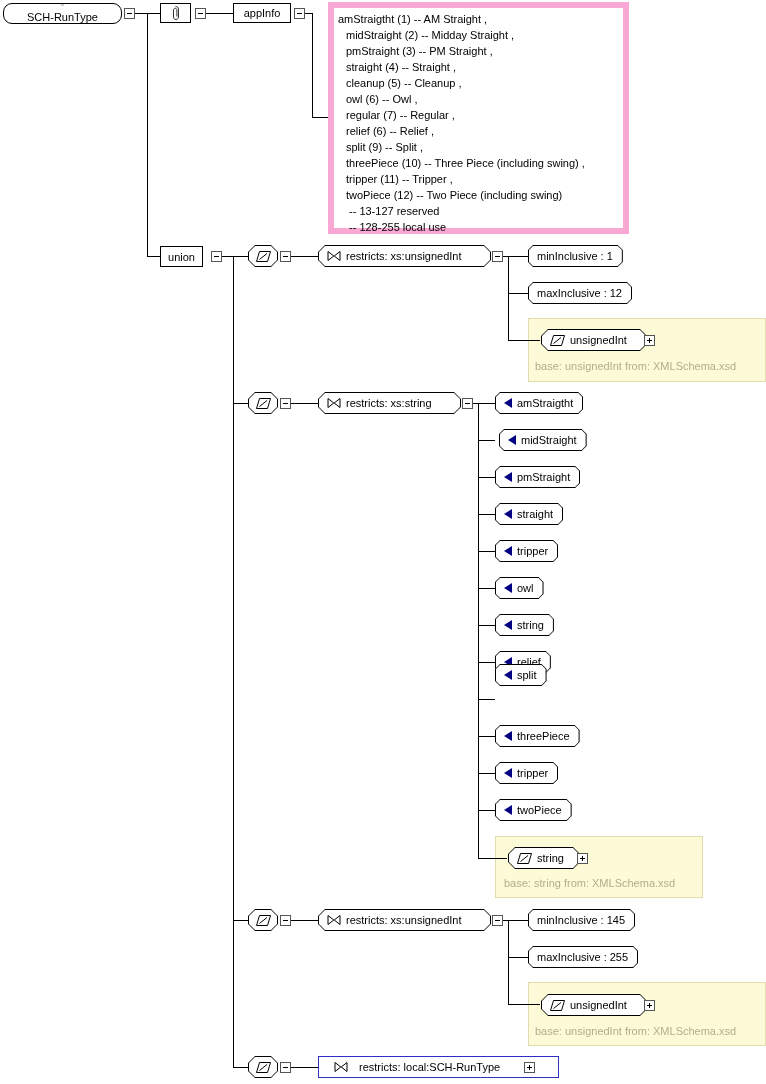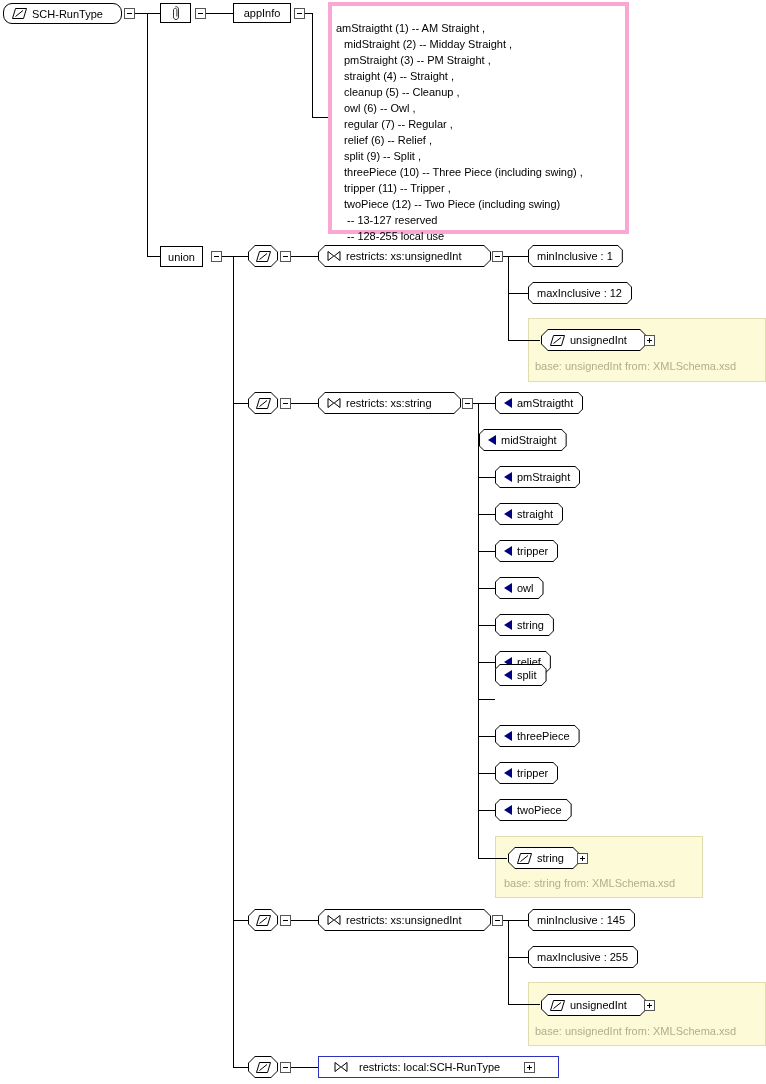--- a/index.html
+++ b/index.html
@@ -10,21 +10,21 @@
   .hl { position:absolute; height:1px; background:#000; z-index:1; }
   .vl { position:absolute; width:1px;  background:#000; z-index:1; }
 
   
   .rect { position:absolute; box-sizing:border-box; background:#fff; border:1px solid #000;
           display:flex; align-items:center; white-space:nowrap; z-index:2; }
 
   
   .rbox { position:absolute; box-sizing:border-box; background:#fff; border:1px solid #000;
           border-radius:9px; display:flex; align-items:center; gap:5px; padding:0 8px;
-          white-space:nowrap; z-index:2; }
+          white-space:nowrap; z-index:2;flex-direction:column; }
 
   
   .oct { position:absolute; height:22px; display:flex; align-items:center; gap:5px;
          padding:0 10px 0 9px; box-sizing:border-box; white-space:nowrap; z-index:2; }
   .oct::before { content:""; position:absolute; inset:0; background:#000; z-index:-2;
     clip-path:polygon(7px 0, calc(100% - 7px) 0, 100% 7px, 100% calc(100% - 7px),
                       calc(100% - 7px) 100%, 7px 100%, 0 calc(100% - 7px), 0 7px); }
   .oct::after { content:""; position:absolute; inset:1px; background:#fff; z-index:-1;
     clip-path:polygon(6px 0, calc(100% - 6px) 0, 100% 6px, 100% calc(100% - 6px),
                       calc(100% - 6px) 100%, 6px 100%, 0 calc(100% - 6px), 0 6px); }
@@ -42,22 +42,22 @@
 
   
   .group { position:absolute; box-sizing:border-box; background:#fdfad8; border:1px solid #e0dcae; z-index:0;text-align:center; }
   .group .note { position:absolute; white-space:nowrap; color:#b2ae8a; }
 
   
   .tri { display:inline-block; width:0; height:0; border-top:5px solid transparent;
          border-bottom:5px solid transparent; border-right:8px solid #000080; }
 
   
-  .docbox { position:absolute; box-sizing:border-box; background:#fff; border:4px solid #f9a8d4;
-            padding-top:14px; z-index:2; }
+  .docbox { position:absolute; box-sizing:border-box; background:#fff; border:6px solid #f9a8d4;
+            padding-top:3px; z-index:2; }
   .docline { height:16px; line-height:16px; padding-left:12px; white-space:nowrap; }
   .docline.first { padding-left:4px; }
   .docline.res   { padding-left:15px; }
 
   .blue { border-color:#3030c0; }
   .lbl { position:relative; z-index:1; }
   svg { display:block; position:relative; z-index:1; }
 </style>
 </head>
 <body>
@@ -232,21 +232,21 @@
       <span class="lbl">unsignedInt</span>
     </div>
     <div class="tog plus" style="left:115px;top:16px"></div>
     <div class="note" style="left:6px;top:41px">base: unsignedInt from: XMLSchema.xsd</div>
   </div>
 
   <div class="oct sm" style="left:495px;top:392px">
     <span class="tri"></span>
     <span class="lbl">amStraigtht</span>
   </div>
-  <div class="oct sm" style="left:479px;top:429px">
+  <div class="oct sm" style="left:499px;top:429px">
     <span class="tri"></span>
     <span class="lbl">midStraight</span>
   </div>
   <div class="oct sm" style="left:495px;top:466px">
     <span class="tri"></span>
     <span class="lbl">pmStraight</span>
   </div>
   <div class="oct sm" style="left:495px;top:503px">
     <span class="tri"></span>
     <span class="lbl">straight</span>

